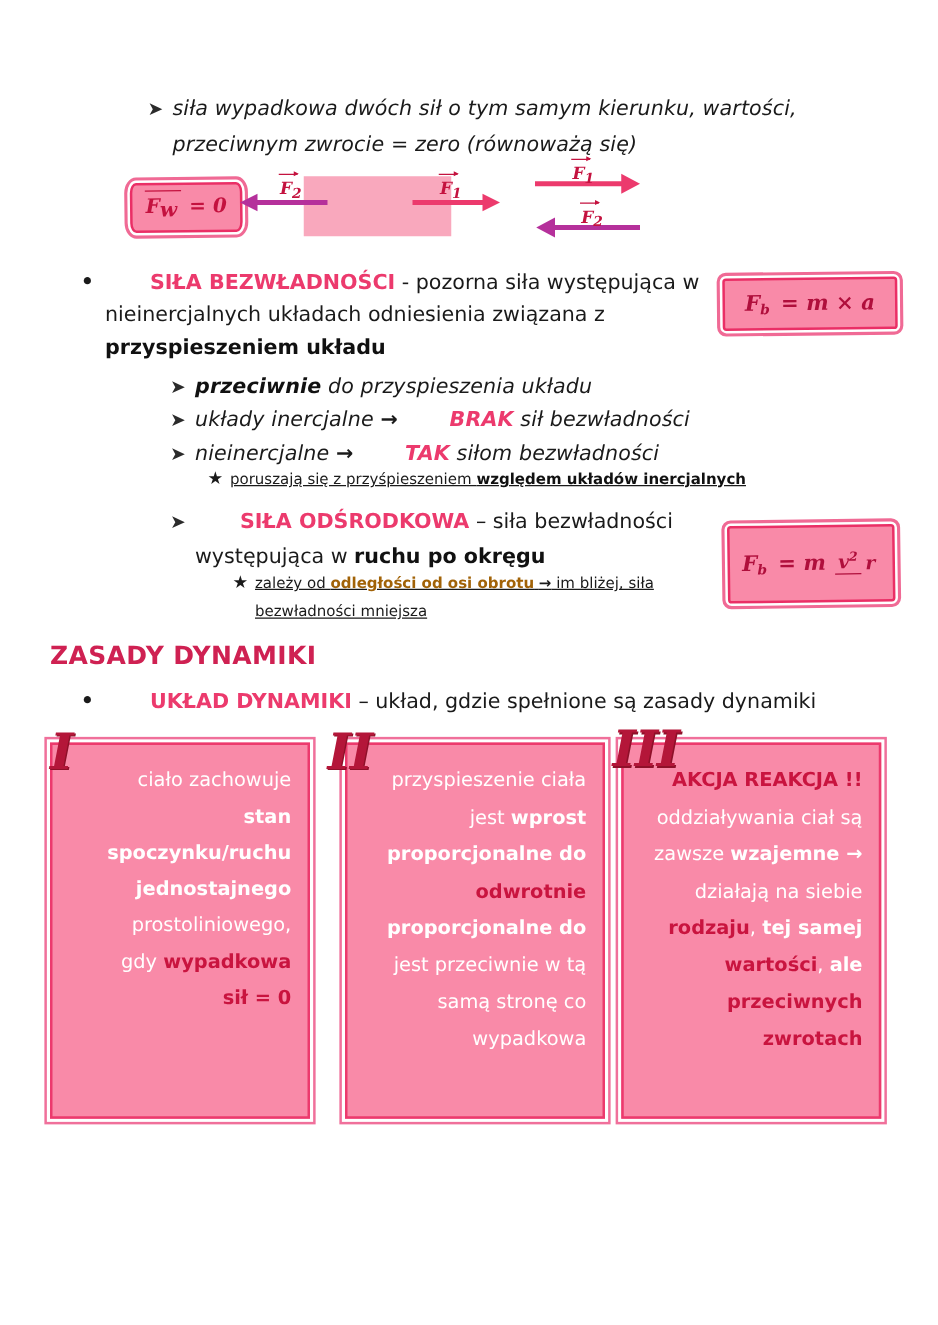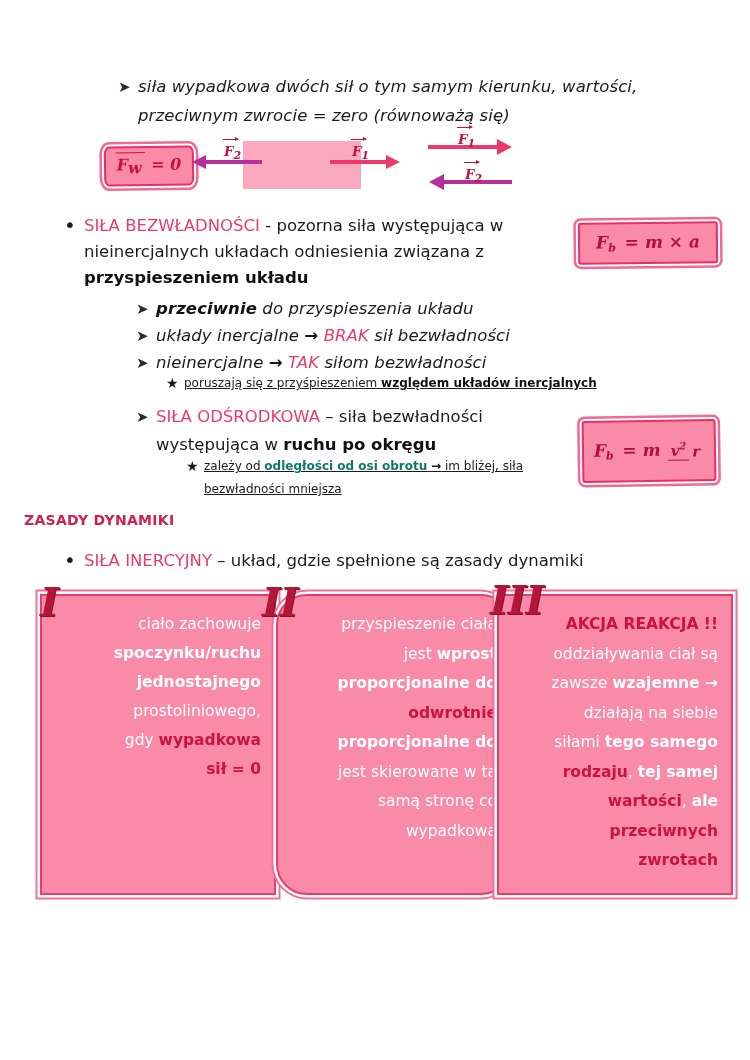--- a/index.html
+++ b/index.html
@@ -10,22 +10,22 @@
   body {
     width: 750px;
     height: 1060px;
     position: relative;
     font-family: "DejaVu Sans", sans-serif;
     color: #1a1a1a;
     overflow: hidden;
   }
 
   
-  .pink      { color: #ec3a6d; font-weight: normal; }
-  .pinkmid   { color: #0f766e; font-weight: bold; }
+  .pink      { color: #ec3a6d; font-weight: bold; margin-left: 36px; }
+  .pinkmid   { color: #a16207; font-weight: bold; }
   .bold      { font-weight: bold; color: #111; }
   .ital      { font-style: italic; }
   .arrow     { font-weight: bold; }
 
   
   .l3row {
     position: absolute;
     display: flex;
     align-items: flex-start;
   }
@@ -131,42 +131,42 @@
   .sub   { font-size: 11px; vertical-align: -3px; font-style: italic; }
   .frac  { display: inline-flex; flex-direction: row; align-items: center;
            vertical-align: middle; margin: 0 1px; line-height: 1; }
   .frac .num { border-bottom: 1.5px solid #b00f3c; padding: 0 3px 1px; font-style: italic; font-weight: bold; font-size: 15px; }
   .frac .den { padding: 1px 3px 0; font-style: italic; font-weight: bold; font-size: 15px; }
   .sup   { font-size: 10px; vertical-align: 6px; }
 
   
   #zasady {
     position: absolute;
-    left: 24px; top: 512px;
-    font-size: 14px;
+    left: 40px; top: 512px;
+    font-size: 20px;
     font-weight: bold;
     letter-spacing: .3px;
     color: #cf2152;
   }
 
   
   .card {
     position: absolute;
     top: 594px;
-    width: 236px;
+    width: 208px;
     height: 301px;
     background: #f98aa8;
     border: 2px solid #ec3a6d;
     box-shadow: 0 0 0 2.5px #ffffff, 0 0 0 4.5px #f0709b;
     box-sizing: border-box;
     padding: 14px 13px 10px 13px;
     overflow: hidden;
   }
   #card1 { left: 40px; }
-  #card2 { left: 276px; border-radius: 31px; }
+  #card2 { left: 276px; }
   #card3 { left: 497px; }
 
   .card .inner {
     font-size: 15.5px;
     line-height: 29px;
     text-align: right;
     color: #ffffff;
   }
   #card2 .inner, #card3 .inner { line-height: 29.5px; }
   .card .w  { color: #ffffff; }
@@ -322,55 +322,55 @@
       <span class="den">r</span>
     </span>
   </span>
 </div>
 
 <div id="zasady">ZASADY DYNAMIKI</div>
 
 <div class="l3row" style="left:64px; top:548px; width:620px;">
   <span class="bullet-dot">•</span>
   <span class="txt-plain">
-    <span class="pink">SIŁA INERCYJNY</span><span> – układ, gdzie spełnione są zasady dynamiki</span>
+    <span class="pink">UKŁAD DYNAMIKI</span><span> – układ, gdzie spełnione są zasady dynamiki</span>
   </span>
 </div>
 
 <div class="roman" id="roman1">I</div>
 <div class="roman" id="roman2">II</div>
 <div class="roman" id="roman3">III</div>
 
 <div class="card" id="card1">
   <div class="inner">
       <div><span class="w">ciało zachowuje</span></div>
+      <div><span class="wb">stan</span></div>
       <div><span class="wb">spoczynku/ruchu</span></div>
       <div><span class="wb">jednostajnego</span></div>
       <div><span class="w">prostoliniowego,</span></div>
       <div><span class="w">gdy </span><span class="r">wypadkowa</span></div>
       <div><span class="r">sił = 0</span></div>
     </div>
 </div>
 <div class="card" id="card2">
   <div class="inner">
       <div><span class="w">przyspieszenie ciała</span></div>
       <div><span class="w">jest </span><span class="wb">wprost</span></div>
       <div><span class="wb">proporcjonalne do</span></div>
       <div><span class="r">odwrotnie</span></div>
       <div><span class="wb">proporcjonalne do</span></div>
-      <div><span class="w">jest skierowane w tą</span></div>
+      <div><span class="w">jest przeciwnie w tą</span></div>
       <div><span class="w">samą stronę co</span></div>
       <div><span class="w">wypadkowa</span></div>
     </div>
 </div>
 <div class="card" id="card3">
   <div class="inner">
       <div><span class="r">AKCJA REAKCJA !!</span></div>
       <div><span class="w">oddziaływania ciał są</span></div>
       <div><span class="w">zawsze </span><span class="wb">wzajemne →</span></div>
       <div><span class="w">działają na siebie</span></div>
-      <div><span class="w">siłami </span><span class="wb">tego samego</span></div>
       <div><span class="r">rodzaju</span><span class="w">, </span><span class="wb">tej samej</span></div>
       <div><span class="r">wartości</span><span class="w">, </span><span class="wb">ale</span></div>
       <div><span class="r">przeciwnych</span></div>
       <div><span class="r">zwrotach</span></div>
     </div>
 </div>
 
 </body></html>

